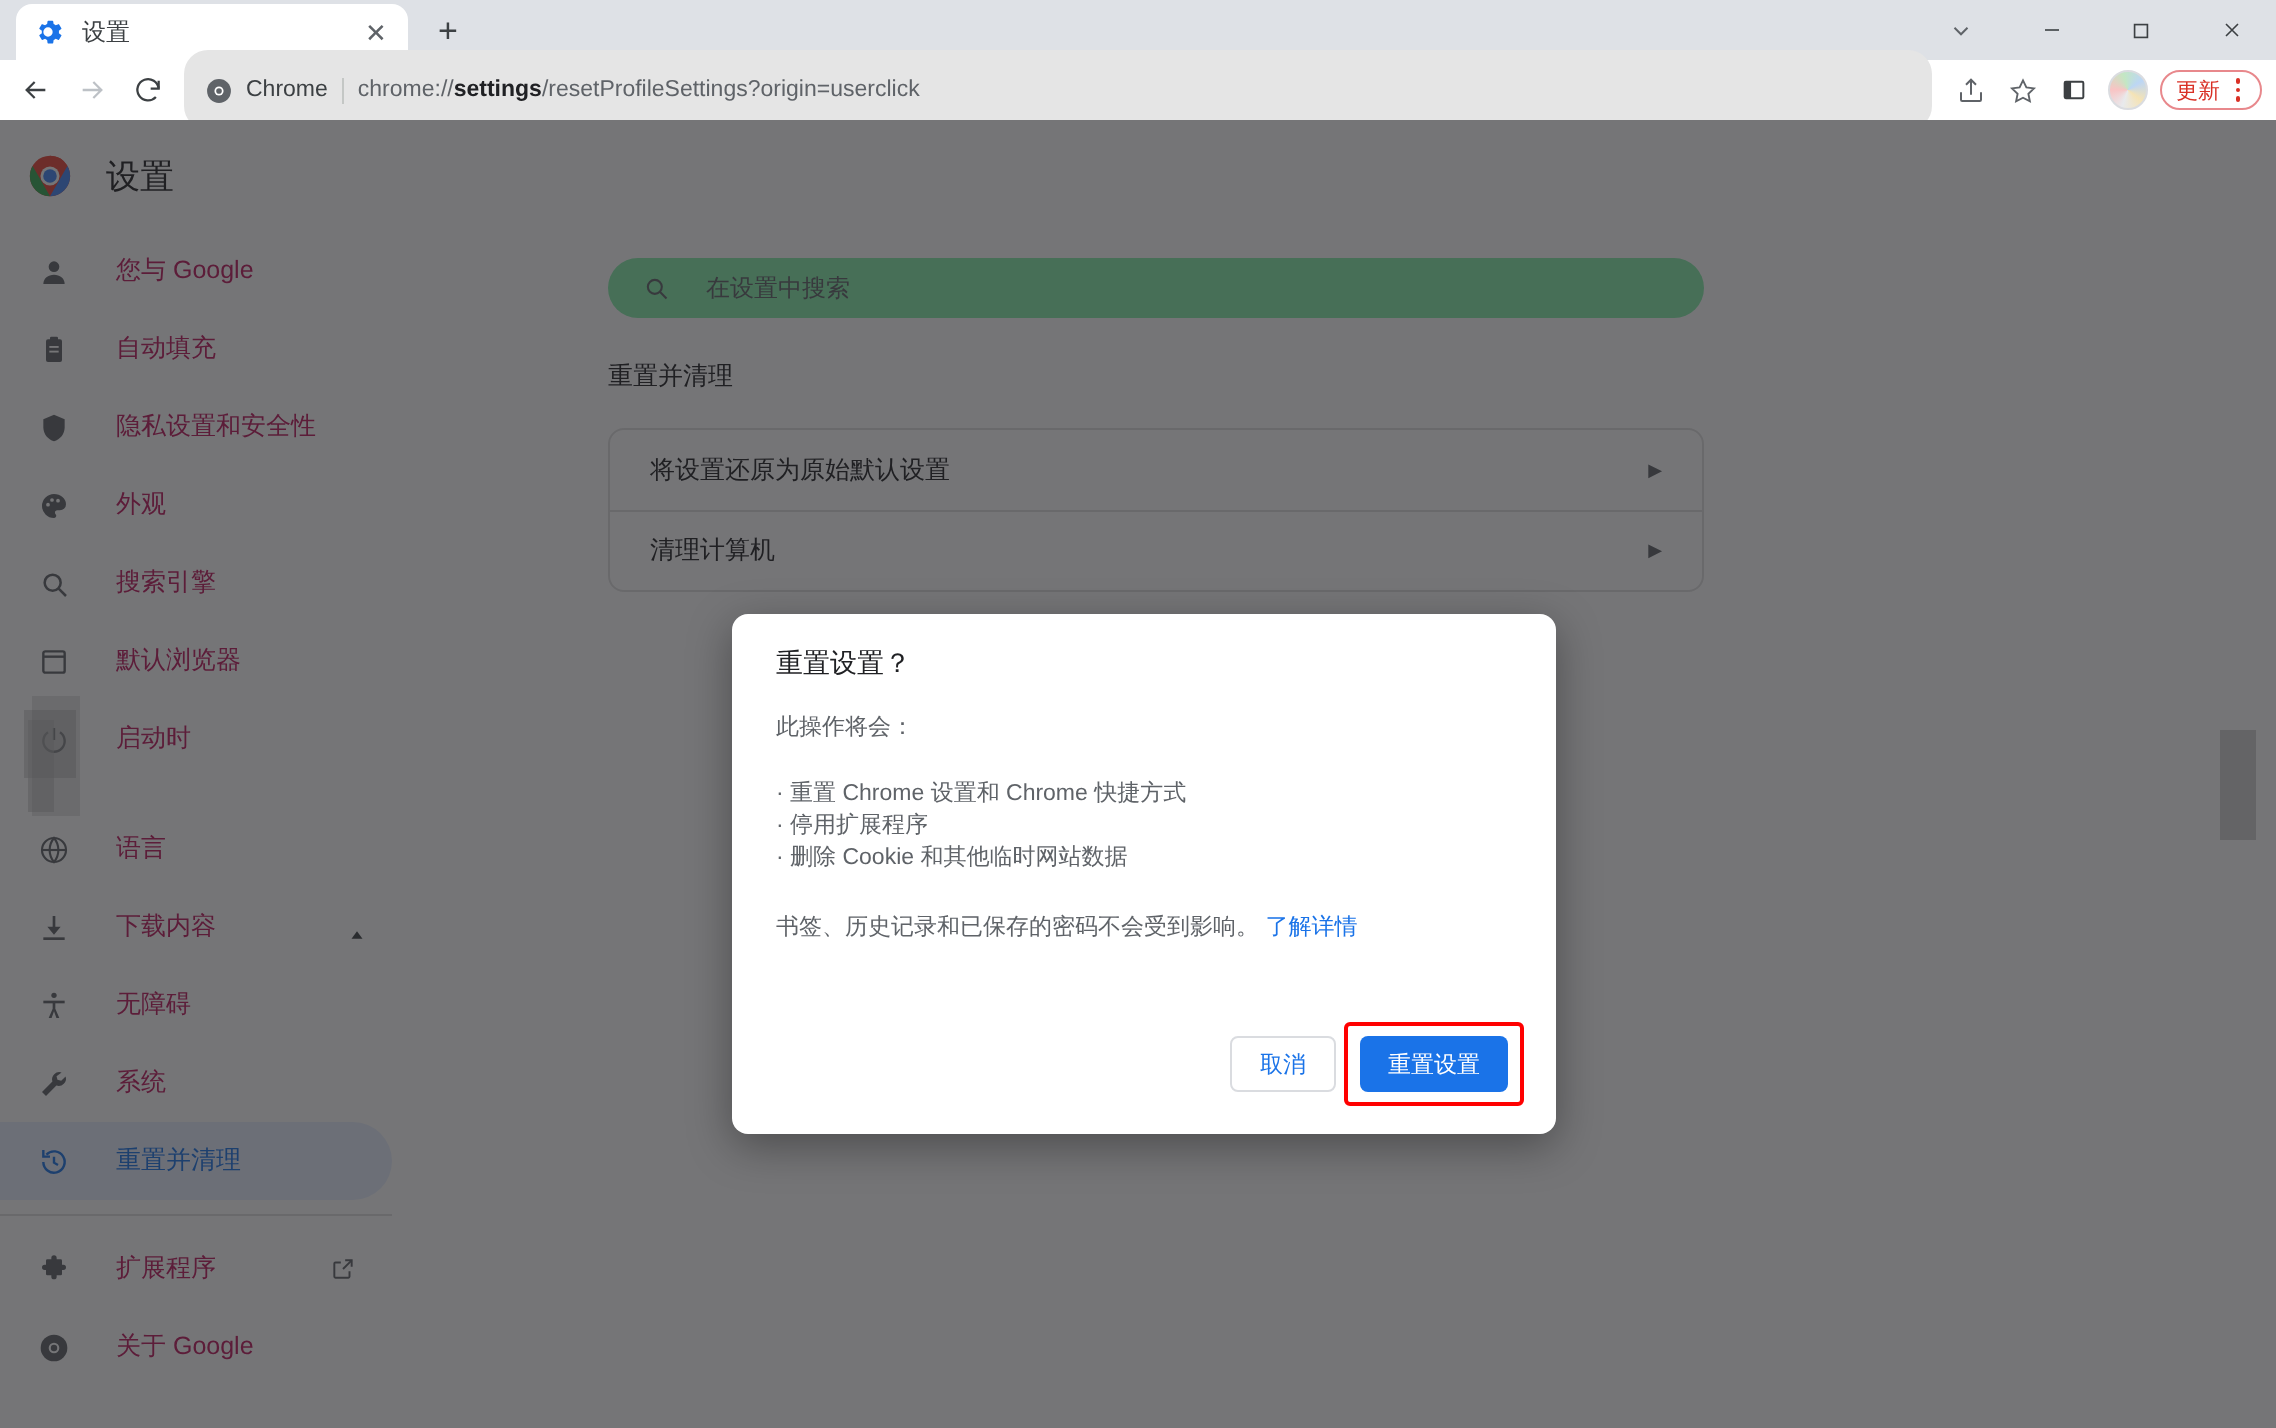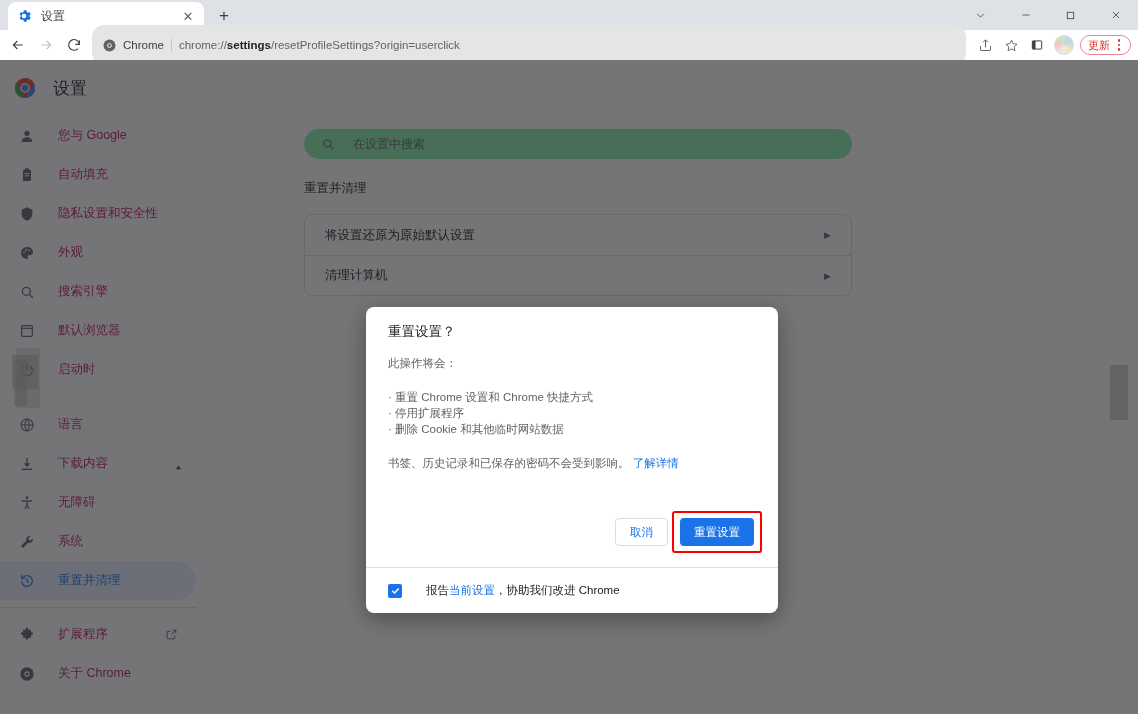--- a/index.html
+++ b/index.html
@@ -477,21 +477,21 @@
       </div>
 
       <div class="nav-item">
         <span class="ico">
           <svg viewBox="0 0 24 24" width="16" height="16">
               <circle cx="12" cy="12" r="10" fill="#5f6368"></circle>
               <circle cx="12" cy="12" r="4" fill="#ffffff"></circle>
               <circle cx="12" cy="12" r="2.4" fill="#5f6368"></circle>
             </svg>
         </span>
-        <span class="lbl">关于 Chrome</span>
+        <span class="lbl">关于 Google</span>
       </div>
 
       <div class="collapse-arrow">
         <svg viewBox="0 0 24 24" width="11" height="11" fill="#3c4043">
             <path d="M12 8l6 8H6z"></path>
           </svg>
       </div>
     </div>
 
     <div class="artifact" style="left:12px; top:295px; width:26px; height:34px; background:#9a9a9a; opacity:.35;"></div>
@@ -531,23 +531,15 @@
       </div>
     </div>
 
     <div class="dlg-actions">
       <div class="btn-cancel">取消</div>
       <div class="btn-primary-wrap">
         <div class="btn-primary">重置设置</div>
       </div>
     </div>
 
-    <div class="dlg-footer">
-      <span class="cbox">
-        <svg viewBox="0 0 24 24" fill="none" stroke="#ffffff" stroke-width="3.2">
-            <path d="M5 12.5l5 5 9-10"></path>
-          </svg>
-      </span>
-      <span class="cbox-label"><span>报告</span><span class="lnk">当前设置</span><span>，协助我们改进 Chrome</span></span>
-    </div>
   </div>
 
 </div>
 
 </body></html>

